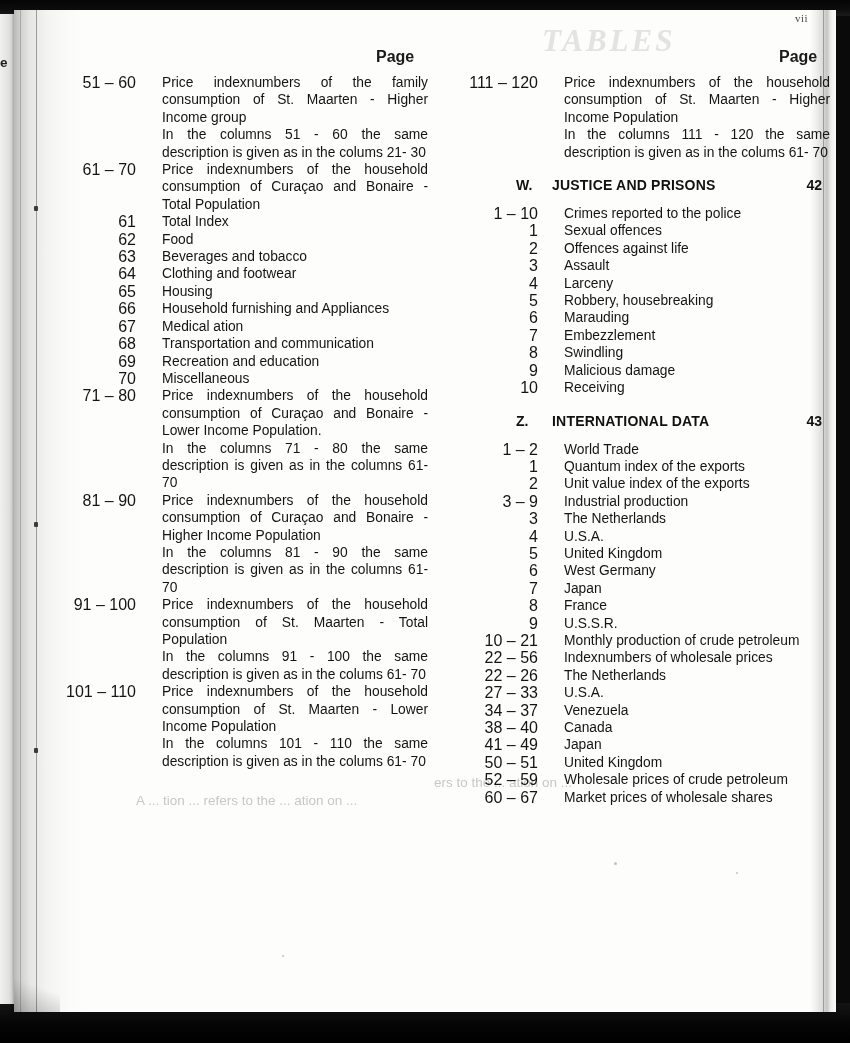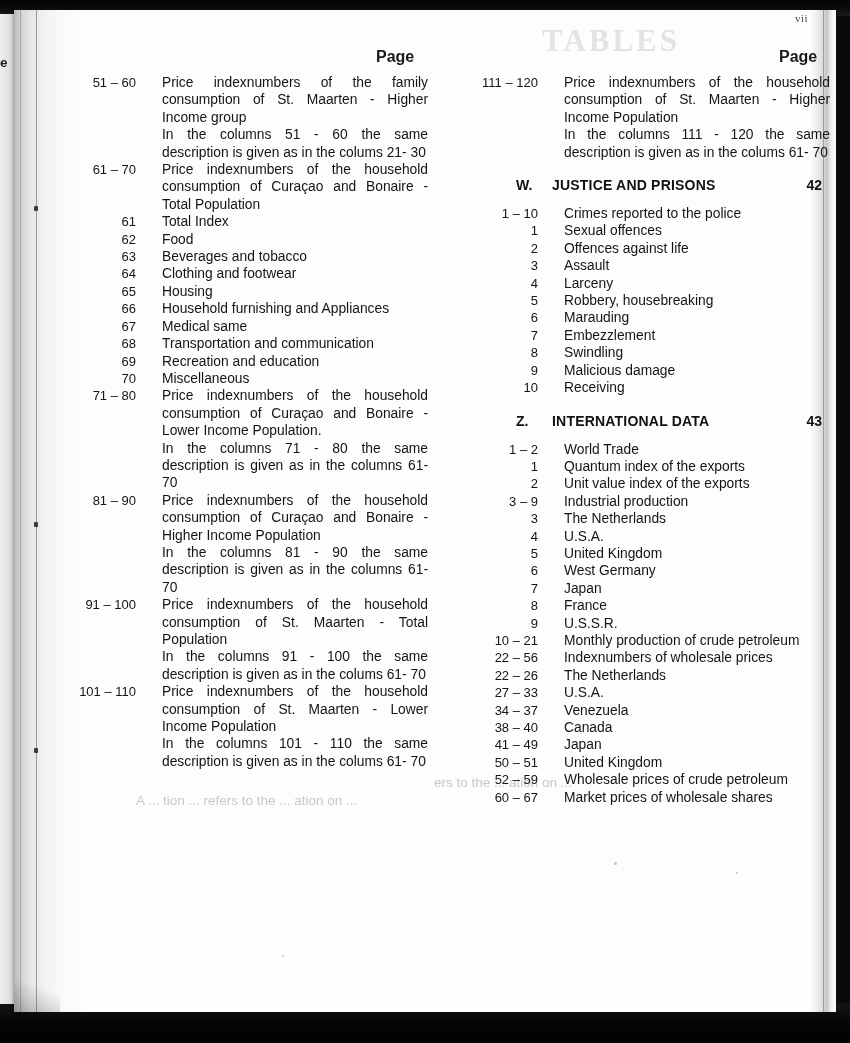--- a/index.html
+++ b/index.html
@@ -136,20 +136,21 @@
   
   .watermark {
     position: absolute;
     left: 528px; top: 13px;
     font-family: "Liberation Serif", serif;
     font-size: 31px;
     font-weight: bold;
     letter-spacing: 3px;
     color: #e3e3e1;
     user-select: none;
+    font-style: italic;
   }
 
   
   .page-head {
     position: absolute;
     font-size: 16px;
     font-weight: bold;
     color: #1a1a1a;
   }
   .page-head.left  { left: 362px; top: 38px; }
@@ -165,21 +166,21 @@
 
   
   .entry {
     display: flex;
     align-items: flex-start;
   }
   .num {
     width: 98px;
     flex: 0 0 98px;
     text-align: right;
-    font-size: 13px;
+    font-size: 16px;
     line-height: 17.4px;
     color: #141414;
     white-space: nowrap;
   }
   .desc {
     flex: 1 1 auto;
     margin-left: 26px;
     font-size: 13.8px;
     line-height: 17.4px;
     color: #141414;
@@ -328,21 +329,21 @@
           </div>
           <div class="entry">
             <div class="num">66</div>
             <div class="desc">
               <p class="nojust">Household furnishing and Appliances</p>
             </div>
           </div>
           <div class="entry">
             <div class="num">67</div>
             <div class="desc">
-              <p class="nojust">Medical same</p>
+              <p class="nojust">Medical ation</p>
             </div>
           </div>
           <div class="entry">
             <div class="num">68</div>
             <div class="desc">
               <p class="nojust">Transportation and communication</p>
             </div>
           </div>
           <div class="entry">
             <div class="num">69</div>

